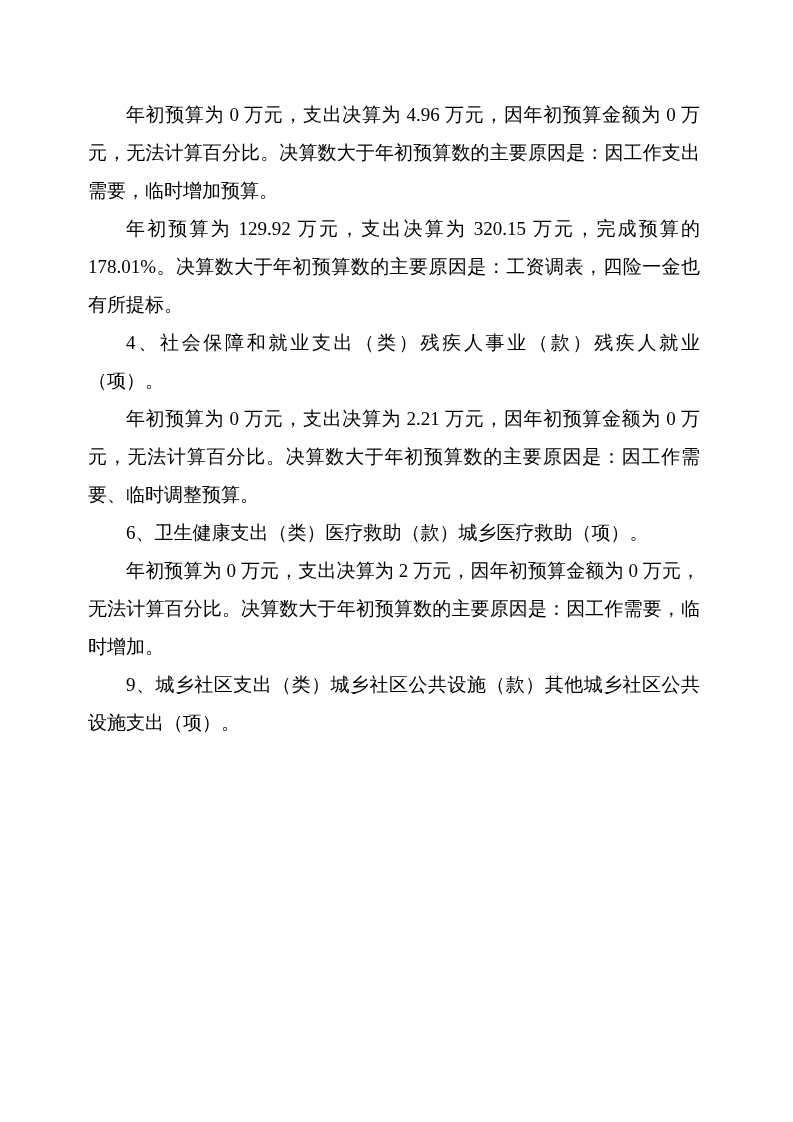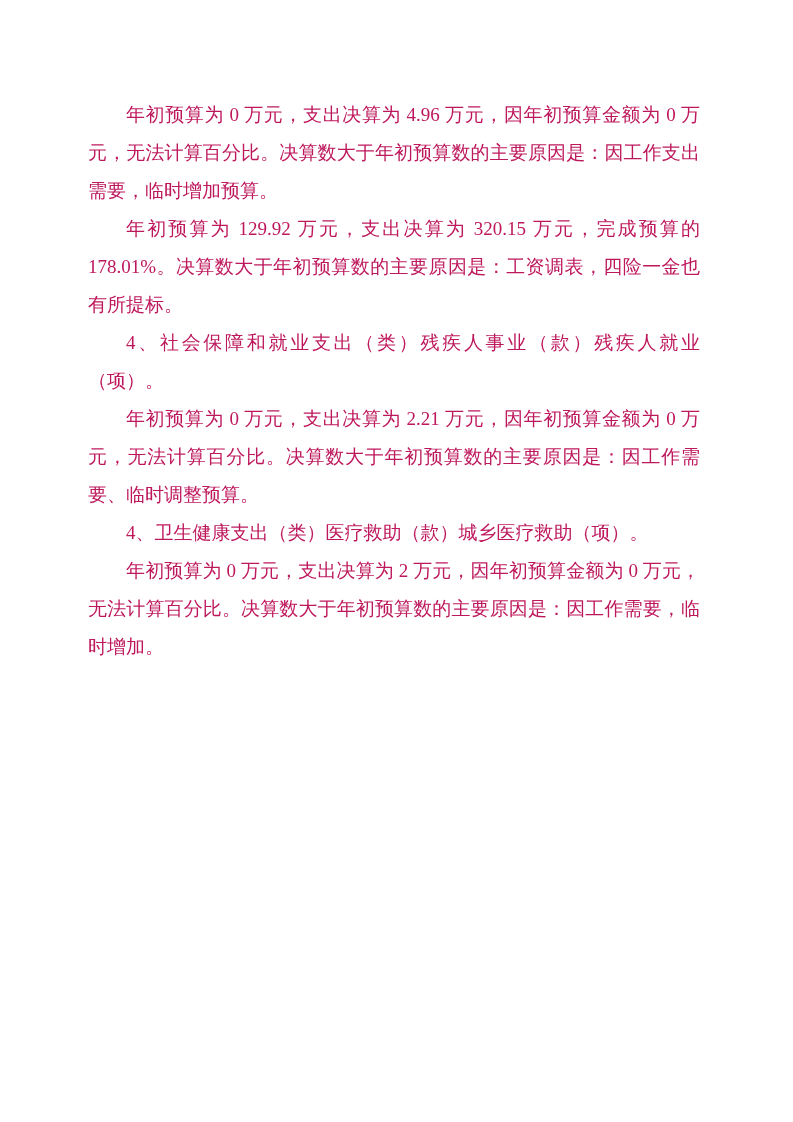--- a/index.html
+++ b/index.html
@@ -14,34 +14,35 @@
     margin: 0 auto;
     background: #ffffff;
     box-sizing: border-box;
     padding: 96px 93px 0 88px;
     overflow: hidden;
   }
   .doc-body {
     font-family: "Liberation Serif", "DejaVu Serif", serif;
     font-size: 19px;
     line-height: 38px;
-    color: #be185d;
+    color: #000000;
     text-align: justify;
   }
   .doc-body p {
     margin: 0;
     padding: 0;
     text-indent: 2em;
   }
 </style>
 </head>
 <body>
 
 <div class="page">
   <div class="doc-body">
     <p>年初预算为 0 万元，支出决算为 4.96 万元，因年初预算金额为 0 万元，无法计算百分比。决算数大于年初预算数的主要原因是：因工作支出需要，临时增加预算。</p>
     <p>年初预算为 129.92 万元，支出决算为 320.15 万元，完成预算的 178.01%。决算数大于年初预算数的主要原因是：工资调表，四险一金也有所提标。</p>
     <p>4、社会保障和就业支出（类）残疾人事业（款）残疾人就业（项）。</p>
     <p>年初预算为 0 万元，支出决算为 2.21 万元，因年初预算金额为 0 万元，无法计算百分比。决算数大于年初预算数的主要原因是：因工作需要、临时调整预算。</p>
-    <p>4、卫生健康支出（类）医疗救助（款）城乡医疗救助（项）。</p>
+    <p>6、卫生健康支出（类）医疗救助（款）城乡医疗救助（项）。</p>
     <p>年初预算为 0 万元，支出决算为 2 万元，因年初预算金额为 0 万元，无法计算百分比。决算数大于年初预算数的主要原因是：因工作需要，临时增加。</p>
+    <p>9、城乡社区支出（类）城乡社区公共设施（款）其他城乡社区公共设施支出（项）。</p>
   </div>
 </div>
 
 </body></html>

